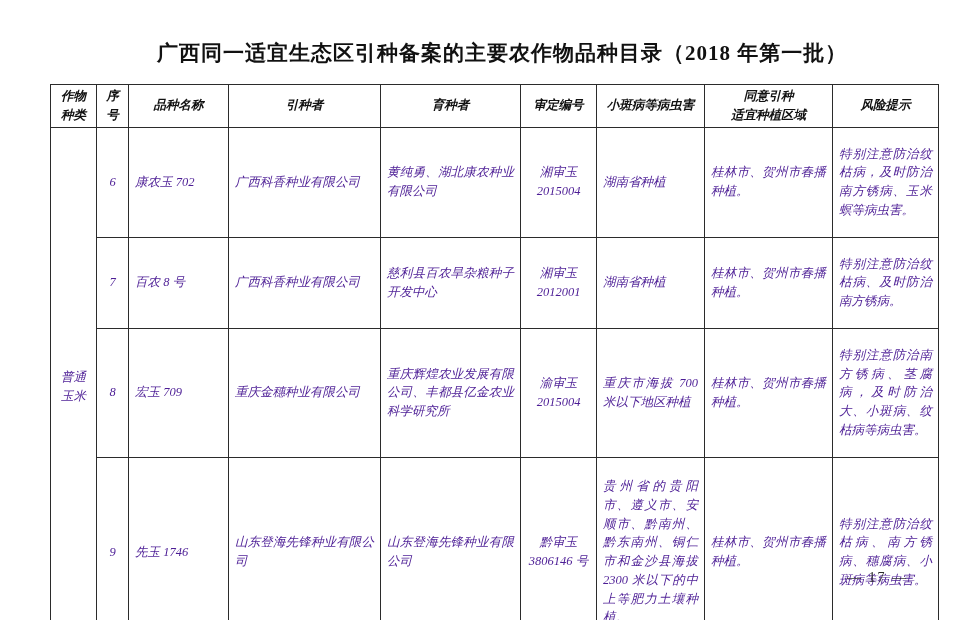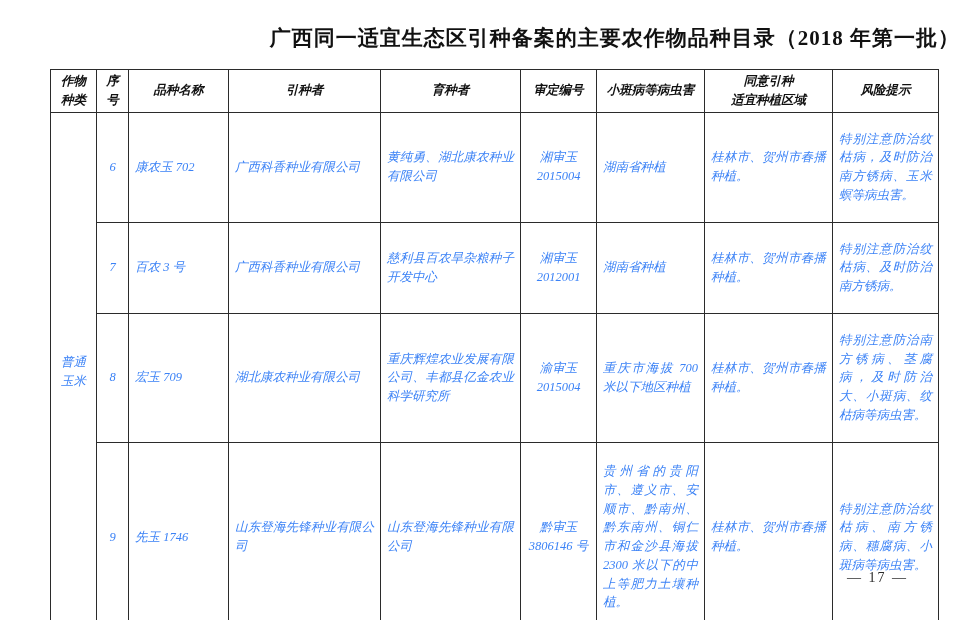--- a/index.html
+++ b/index.html
@@ -9,43 +9,43 @@
     font-family: "Liberation Serif", "DejaVu Serif", serif;
     color: #1c1c1c;
   }
   .page {
     position: relative;
     width: 960px; height: 620px;
     background: #ffffff;
     overflow: hidden;
   }
   .doc-title {
-    margin-top: 24px;
-    text-align: right;
+    margin-top: 39px;
+    text-align: center;
     font-size: 21px;
     font-weight: bold;
     letter-spacing: 1px;
     color: #111111;
     padding-left: 44px;
   }
   table.catalog {
     border-collapse: collapse;
     table-layout: fixed;
     width: 888px;
     margin: 17px 0 0 50px;
     font-size: 12.5px;
     line-height: 1.5;
     font-style: italic;
   }
   table.catalog th, table.catalog td {
     border: 1px solid #2b2b2b;
     vertical-align: middle;
     padding: 17px 6px;
     overflow: hidden;
-    color: #3b82f6;
+    color: #4c1d95;
   }
   table.catalog th {
     font-weight: bold;
     text-align: center;
     font-size: 12.5px;
     color: #111111;
     padding: 2px 2px;
   }
   .pre { white-space: pre-line; }
   .c  { text-align: center; }
@@ -108,33 +108,33 @@
         <td>广西科香种业有限公司</td>
         <td class="j">黄纯勇、湖北康农种业有限公司</td>
         <td class="pre c">湘审玉
 2015004</td>
         <td class="j">湖南省种植</td>
         <td class="j">桂林市、贺州市春播种植。</td>
         <td class="j">特别注意防治纹枯病，及时防治南方锈病、玉米螟等病虫害。</td>
       </tr>
       <tr class="row-7">
         <td class="c">7</td>
-        <td>百农 3 号</td>
+        <td>百农 8 号</td>
         <td>广西科香种业有限公司</td>
         <td class="j">慈利县百农旱杂粮种子开发中心</td>
         <td class="pre c">湘审玉
 2012001</td>
         <td class="j">湖南省种植</td>
         <td class="j">桂林市、贺州市春播种植。</td>
         <td class="j">特别注意防治纹枯病、及时防治南方锈病。</td>
       </tr>
       <tr class="row-8">
         <td class="c">8</td>
         <td>宏玉 709</td>
-        <td>湖北康农种业有限公司</td>
+        <td>重庆金穗种业有限公司</td>
         <td class="j">重庆辉煌农业发展有限公司、丰都县亿金农业科学研究所</td>
         <td class="pre c">渝审玉
 2015004</td>
         <td class="j">重庆市海拔 700 米以下地区种植</td>
         <td class="j">桂林市、贺州市春播种植。</td>
         <td class="j">特别注意防治南方锈病、茎腐病，及时防治大、小斑病、纹枯病等病虫害。</td>
       </tr>
       <tr class="row-9">
         <td class="c">9</td>
         <td>先玉 1746</td>

